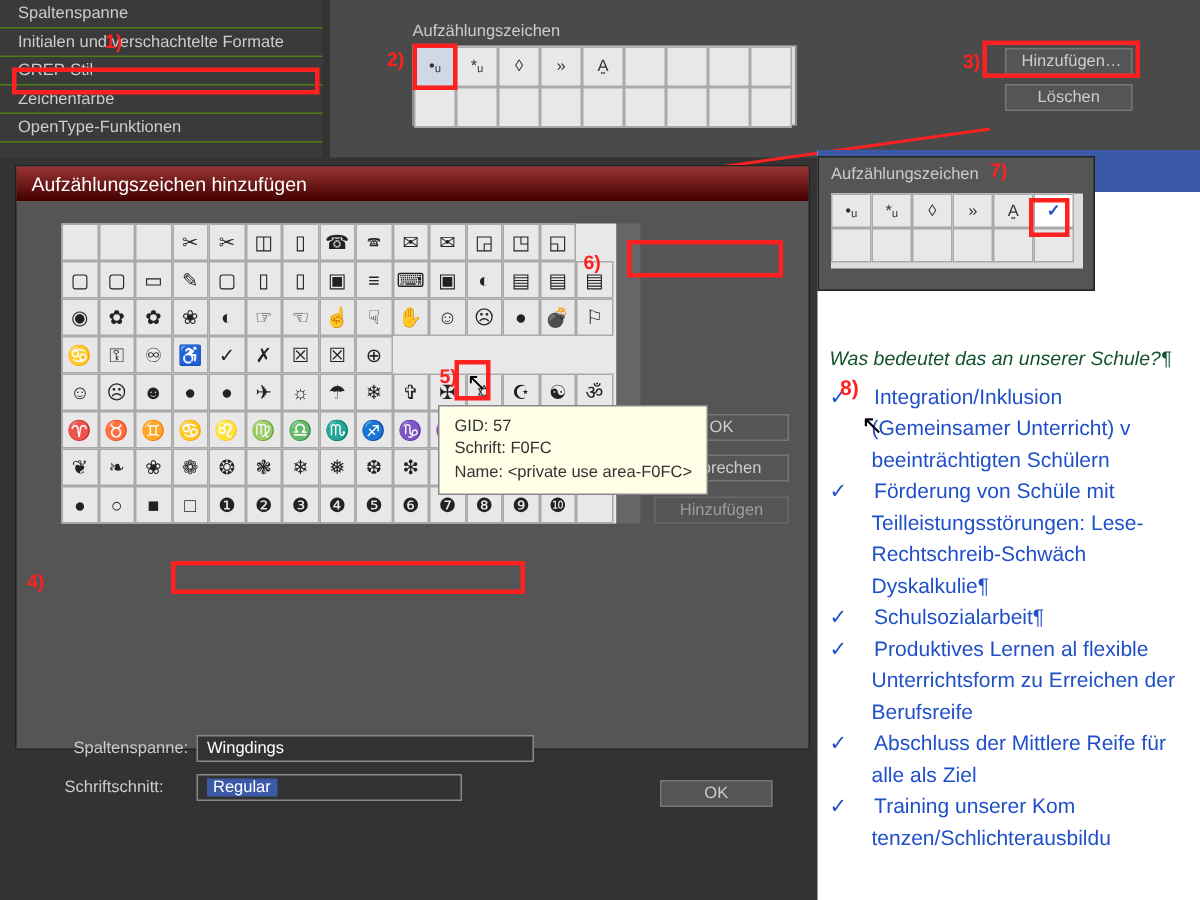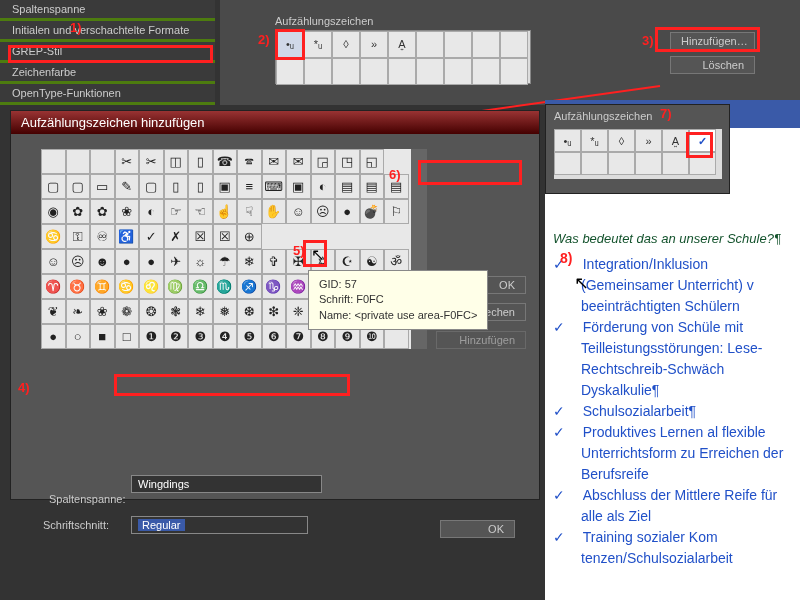--- a/index.html
+++ b/index.html
@@ -1,30 +1,30 @@
 <!DOCTYPE html>
 <html><head>
   <meta charset="utf-8">
   <style>
     *{box-sizing:border-box;font-family:Arial,sans-serif;font-size:11px;margin:0;padding:0}
     body{background:#333;width:800px;height:600px;position:relative;overflow:hidden}
     .bg-panel{position:absolute;left:0;top:0;width:215px;height:105px;background:#3a3a3a}
     .nav-list{list-style:none;color:#ccc}
-    .nav-item{padding:3px 12px;border-bottom:3px solid #4d7c0f;cursor:pointer}
+    .nav-item{padding:3px 12px;border-bottom:1px solid #4d7c0f;cursor:pointer}
     .nav-item.sel{background:#6a6a7a;color:#fff}
     .step1{position:absolute;left:70px;top:20px;color:#ff2020;font-weight:bold;font-size:13px}
     .box1{position:absolute;left:8px;top:45px;width:205px;height:18px;border:3px solid #ff2020}
     .top-area{position:absolute;left:220px;top:0;width:580px;height:105px;background:#4a4a4a}
     .bullets-label{position:absolute;left:275px;top:15px;color:#ccc}
     .step2{position:absolute;left:258px;top:32px;color:#ff2020;font-weight:bold;font-size:13px}
     .bullet-grid1{position:absolute;left:275px;top:30px;width:256px;height:54px;background:#ddd;border:1px solid #888}
     .bcell{display:inline-block;width:28px;height:27px;border:1px solid #aaa;text-align:center;line-height:25px;color:#333;background:#e8e8e8;float:left}
     .bcell.sel{background:#d0d8e8}
     .box2{position:absolute;left:275px;top:29px;width:30px;height:31px;border:3px solid #ff2020}
-    .btn{background:#555;color:#ccc;border:1px solid #777;padding:2px 10px;text-align:right;cursor:pointer}
+    .btn{background:#555;color:#ccc;border:1px solid #777;padding:2px 10px;text-align:center;cursor:pointer}
     .btn-add{position:absolute;left:670px;top:32px;width:85px}
     .btn-del{position:absolute;left:670px;top:56px;width:85px}
     .step3{position:absolute;left:642px;top:33px;color:#ff2020;font-weight:bold;font-size:13px}
     .box3{position:absolute;left:655px;top:27px;width:105px;height:25px;border:3px solid #ff2020}
     .arrow1{position:absolute;left:330px;top:85px;width:330px;height:2px;background:#ff2020;transform:rotate(-8deg);transform-origin:right}
     .arrow1:before{content:"";position:absolute;left:-6px;top:-6px;border:6px solid transparent;border-right-color:#ff2020}
     .doc-bg{position:absolute;left:545px;top:100px;width:255px;height:500px;background:#fff}
     .doc-title{padding:5px;color:#fff;background:#3a5aa8;font-style:italic;font-size:16px}
     .doc-q{padding:8px;color:#14532d;font-style:italic;font-size:13px}
     .doc-list{padding:0 8px}
@@ -41,31 +41,31 @@
     .box7{position:absolute;left:686px;top:132px;width:27px;height:26px;border:3px solid #ff2020}
     .dialog{position:absolute;left:10px;top:110px;width:530px;height:390px;background:#555;border:1px solid #222}
     .dlg-title{background:linear-gradient(#933,#400);color:#fff;padding:4px 10px;font-size:13px}
     .glyph-grid{margin:15px 0 0 30px;width:370px;height:200px;background:#e8e8e8;position:relative}
     .grow{height:25px}
     .gcell{display:inline-block;width:24.5px;height:25px;border:1px solid #aaa;text-align:center;line-height:23px;color:#222;float:left;font-size:13px}
     .scrollbar{position:absolute;right:-16px;top:0;width:16px;height:200px;background:#666}
     .step5{position:absolute;left:293px;top:243px;color:#ff2020;font-weight:bold;font-size:13px}
     .box5{position:absolute;left:303px;top:240px;width:24px;height:27px;border:3px solid #ff2020}
     .cursor5{position:absolute;left:311px;top:245px;font-size:16px;color:#000}
-    .tooltip{position:absolute;left:308px;top:270px;background:#ffffe8;border:1px solid #888;padding:6px 10px;color:#333;line-height:1.4}
+    .tooltip{position:absolute;left:292px;top:270px;background:#ffffe8;border:1px solid #888;padding:6px 10px;color:#333;line-height:1.4}
     .btn-ok{position:absolute;left:425px;top:165px;width:90px}
     .btn-cancel{position:absolute;left:425px;top:192px;width:90px}
     .btn-add2{position:absolute;left:425px;top:220px;width:90px;opacity:.6}
     .step6{position:absolute;left:389px;top:167px;color:#ff2020;font-weight:bold;font-size:13px}
     .box6{position:absolute;left:418px;top:160px;width:104px;height:25px;border:3px solid #ff2020}
     .lbl{color:#ccc;position:absolute}
     .lbl1{left:38px;top:382px}
     .lbl2{left:32px;top:408px}
     .dd{position:absolute;background:#333;color:#fff;border:1px solid #888;padding:2px 6px;width:177px}
-    .dd1{left:120px;top:364px;width:191px}
+    .dd1{left:120px;top:379px;width:225px}
     .dd2{left:120px;top:405px}
     .dd2 span{background:#3a5aa8;padding:0 4px}
     .step4{position:absolute;left:18px;top:380px;color:#ff2020;font-weight:bold;font-size:13px}
     .box4{position:absolute;left:114px;top:374px;width:236px;height:22px;border:3px solid #ff2020}
     .chk-save{position:absolute;left:28px;top:435px;color:#888}
     .btn-ok2{position:absolute;left:440px;top:520px;width:75px}
   </style>
 </head>
 <body>
 
@@ -114,21 +114,21 @@
 <div class="doc-bg">
   <div class="doc-title">rn"</div>
   <div style="height:95px"></div>
   <div class="doc-q">Was bedeutet das an unserer Schule?¶</div>
   <ul class="doc-list" id="doclist">
       <li>Integration/Inklusion (Gemeinsamer Unterricht) v beeinträchtigten Schülern</li>
       <li>Förderung von Schüle mit Teilleistungsstörungen: Lese-Rechtschreib-Schwäch Dyskalkulie¶</li>
       <li>Schulsozialarbeit¶</li>
       <li>Produktives Lernen al flexible Unterrichtsform zu Erreichen der Berufsreife</li>
       <li>Abschluss der Mittlere Reife für alle als Ziel</li>
-      <li>Training sozialer Kom tenzen/Schulsozialarbeit</li>
+      <li>Training unserer Kom tenzen/Schlichterausbildu</li>
     </ul>
 </div>
 <div class="step8">8)</div>
 <div class="cursor8">↖</div>
 
 <div class="mini-panel">
   <div class="mini-title">Aufzählungszeichen</div>
   <div class="bullet-grid2" id="bgrid2">
       <div class="bcell2">•ᵤ</div>
       <div class="bcell2">*ᵤ</div>

